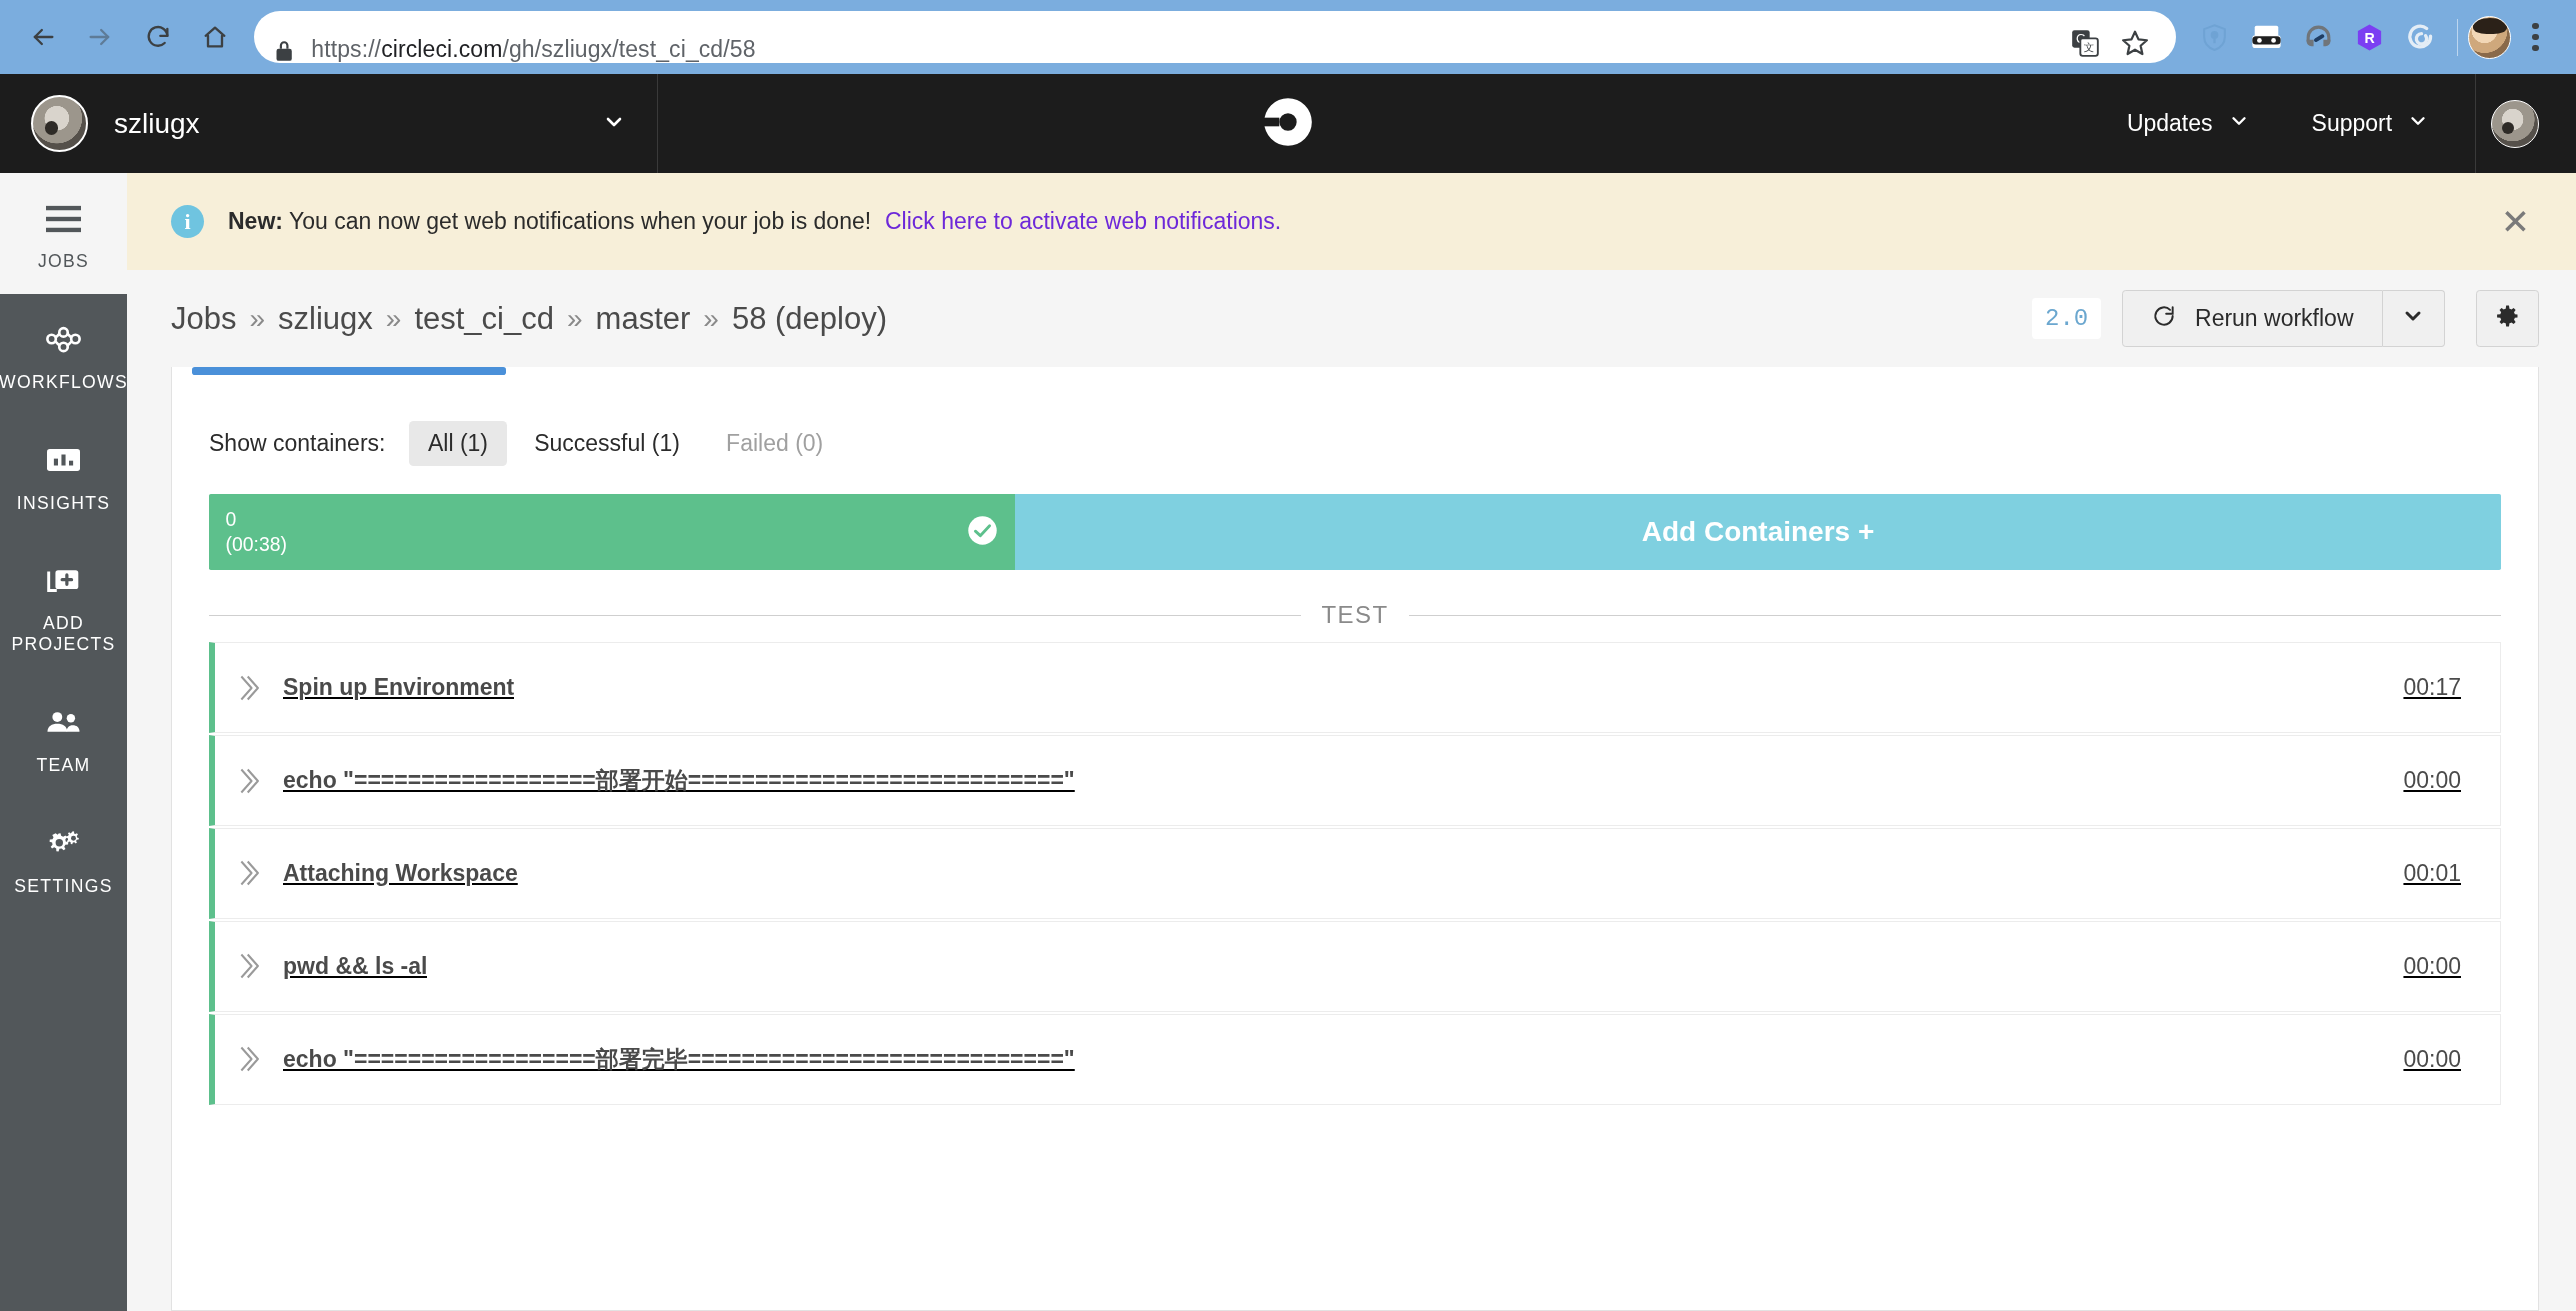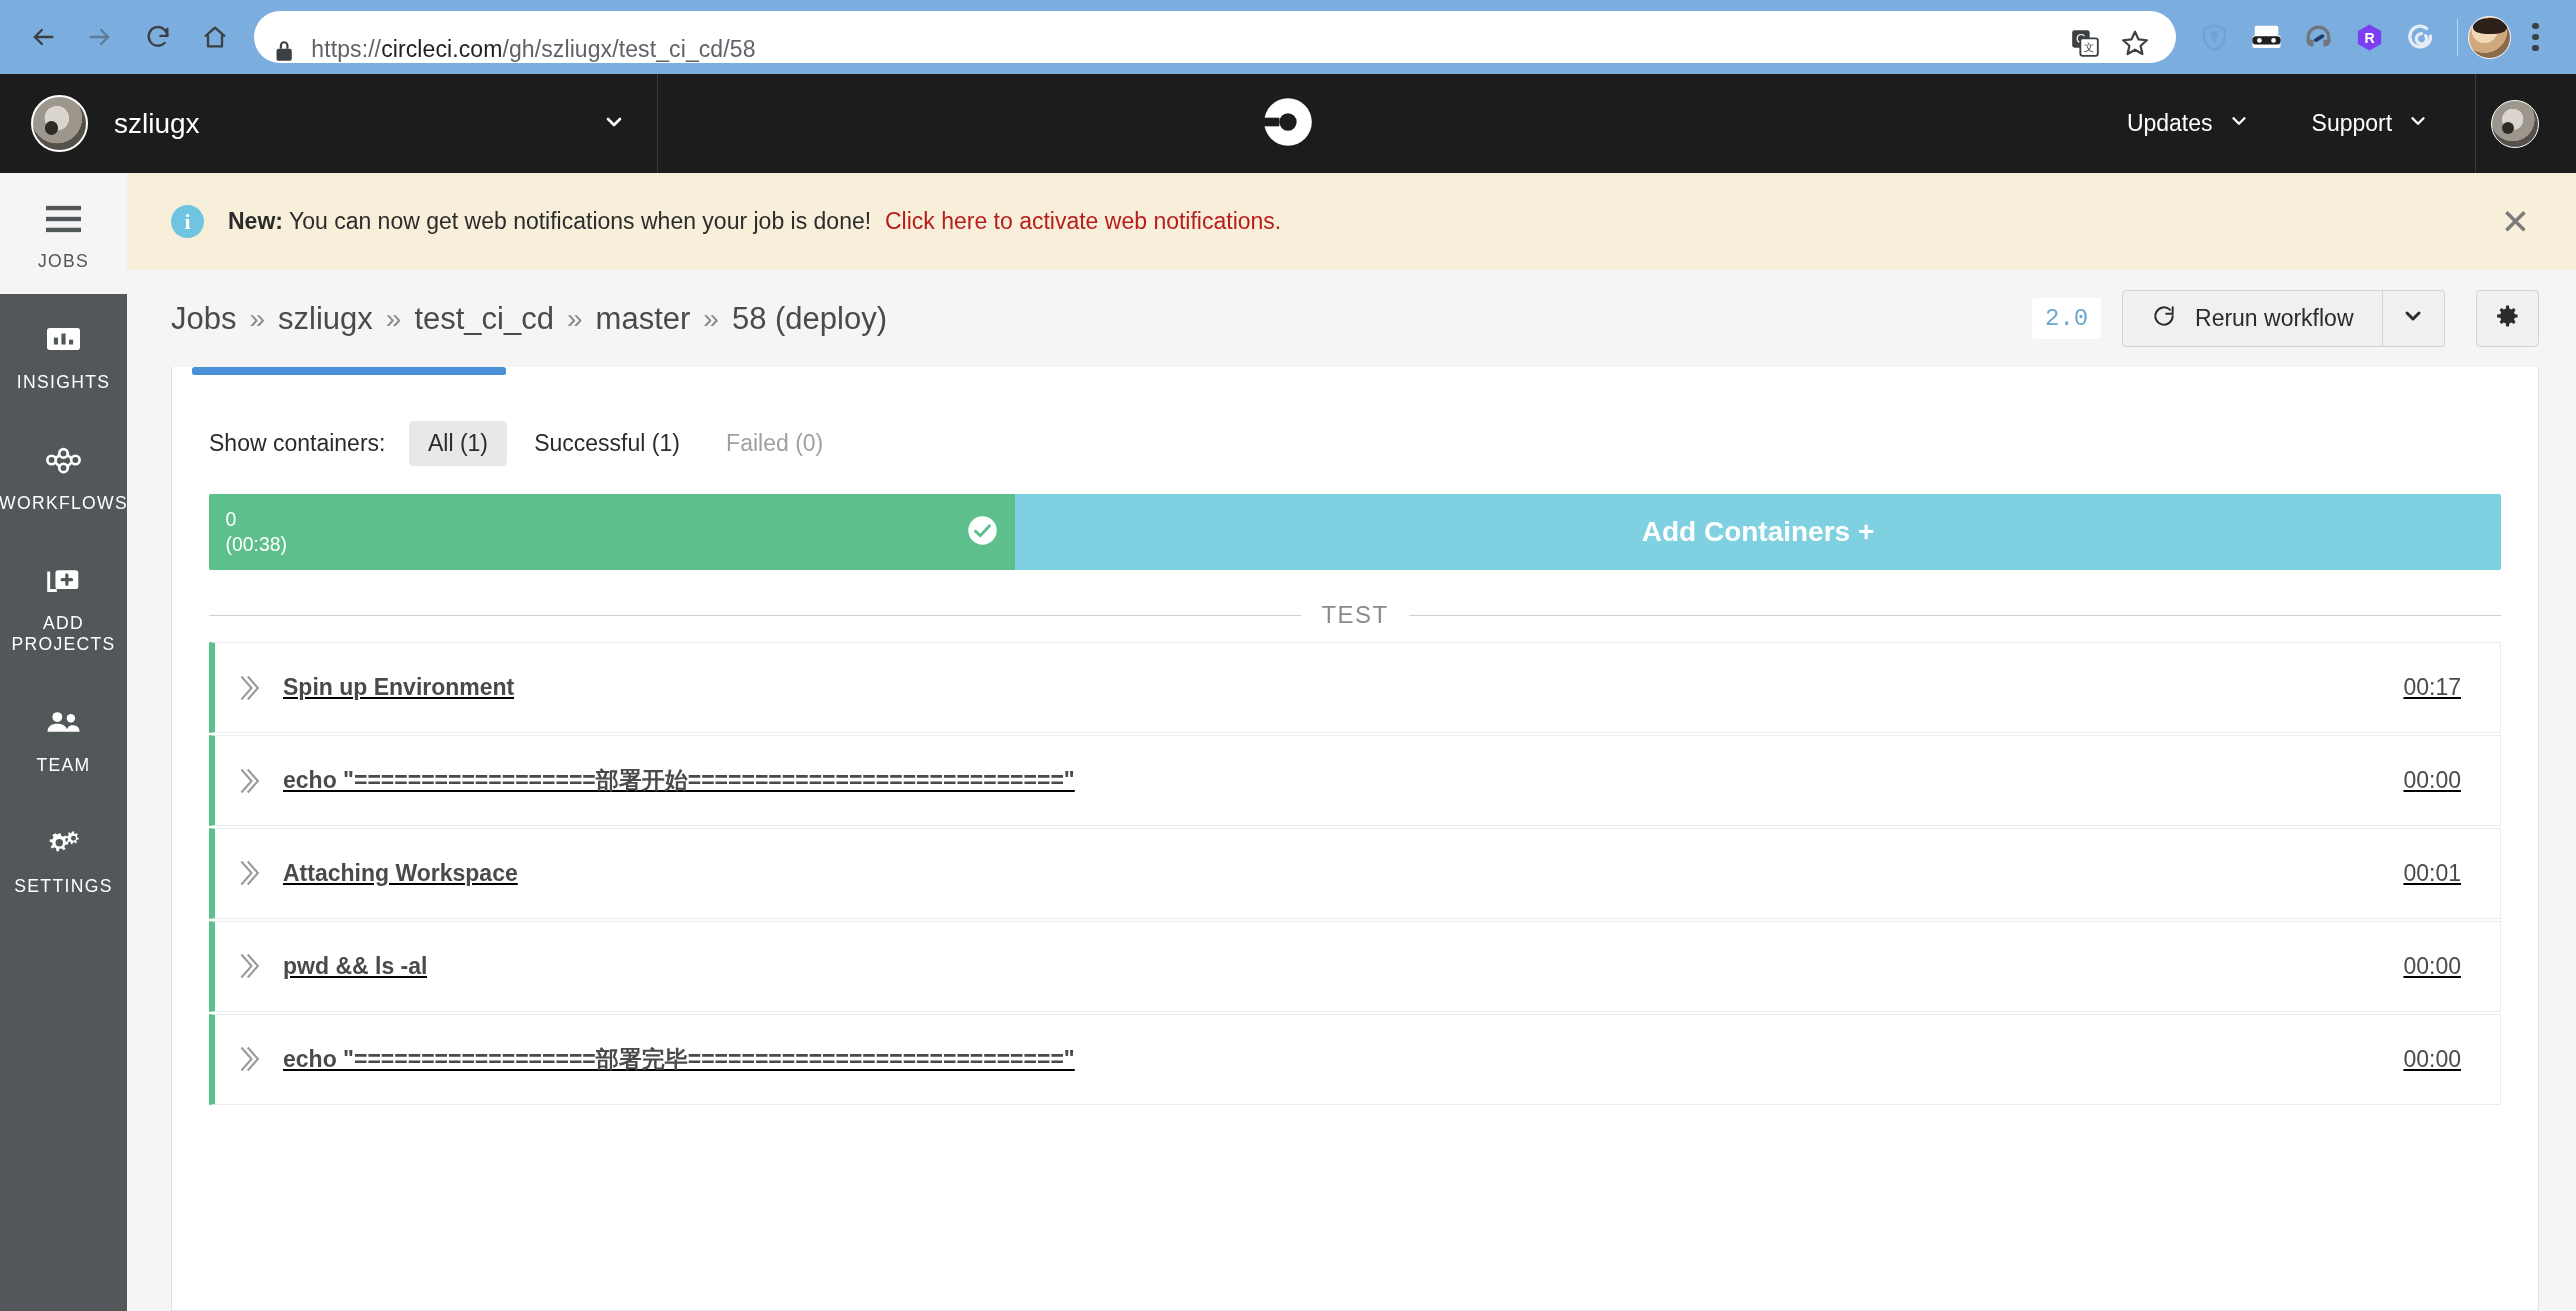--- a/index.html
+++ b/index.html
@@ -148,21 +148,21 @@
   }
   .banner-icon {
     width: 33px; height: 33px; border-radius: 50%;
     background: #6fc4e0; color: #ffffff;
     display: flex; align-items: center; justify-content: center;
     font-size: 22px; font-weight: bold; font-family: "Liberation Serif", serif;
     flex: none;
   }
   .banner-text { margin-left: 24px; font-size: 23px; color: #2b2b2b; }
   .banner-text b { font-weight: bold; }
-  .banner-link { color: #b91c1c; margin-left: 7.4px; cursor: pointer; }
+  .banner-link { color: #6d28d9; margin-left: 7.4px; cursor: pointer; }
   .banner-close {
     margin-left: auto; color: #7a7a7a; font-size: 35px; cursor: pointer;
     line-height: 1; padding: 0 13px; font-weight: 300;
   }
 
   
   .crumb-row {
     height: 97px; display: flex; align-items: center;
     padding: 0 37px 0 44px; background: #f5f5f5;
   }
@@ -400,40 +400,40 @@
             <rect x="0" y="0" width="24" height="3"></rect>
             <rect x="0" y="7.5" width="24" height="3"></rect>
             <rect x="0" y="15" width="24" height="3"></rect>
             <rect x="1.5" y="1" width="2" height="1" fill="#52575a"></rect>
           </svg>
       </span>
       <span class="side-label">JOBS</span>
     </div>
     <div class="side-item">
       <span class="side-icon">
-        <svg width="33" height="28" viewBox="0 0 24 20" fill="#ffffff">
-            <rect x="0" y="2" width="24" height="16" rx="2"></rect>
-            <rect x="5" y="9" width="3" height="5" fill="#52575a"></rect>
-            <rect x="10.5" y="6" width="3" height="8" fill="#52575a"></rect>
-            <rect x="16" y="10.5" width="3" height="3.5" fill="#52575a"></rect>
-          </svg>
-      </span>
-      <span class="side-label">INSIGHTS</span>
-    </div>
-    <div class="side-item">
-      <span class="side-icon">
         <svg width="37" height="28" viewBox="0 0 28 20" fill="none" stroke="#ffffff" stroke-width="2">
             <circle cx="5" cy="10" r="3.2"></circle>
             <circle cx="14" cy="5" r="3.2"></circle>
             <circle cx="23" cy="10" r="3.2"></circle>
             <circle cx="14" cy="16" r="3.2"></circle>
             <path d="M8 9 11 6M17 6l3 3M20 12l-3 3M11 15 8 12"></path>
           </svg>
       </span>
       <span class="side-label">WORKFLOWS</span>
+    </div>
+    <div class="side-item">
+      <span class="side-icon">
+        <svg width="33" height="28" viewBox="0 0 24 20" fill="#ffffff">
+            <rect x="0" y="2" width="24" height="16" rx="2"></rect>
+            <rect x="5" y="9" width="3" height="5" fill="#52575a"></rect>
+            <rect x="10.5" y="6" width="3" height="8" fill="#52575a"></rect>
+            <rect x="16" y="10.5" width="3" height="3.5" fill="#52575a"></rect>
+          </svg>
+      </span>
+      <span class="side-label">INSIGHTS</span>
     </div>
     <div class="side-item">
       <span class="side-icon">
         <svg width="35" height="28" viewBox="0 0 26 20" fill="none">
             <path d="M2 3v14h6" stroke="#ffffff" stroke-width="2.2"></path>
             <rect x="7" y="2" width="17" height="14" rx="2" fill="#ffffff"></rect>
             <path d="M15.5 5.5v7M12 9h7" stroke="#52575a" stroke-width="2.4" stroke-linecap="round"></path>
           </svg>
       </span>
       <span class="side-label">ADD PROJECTS</span>

